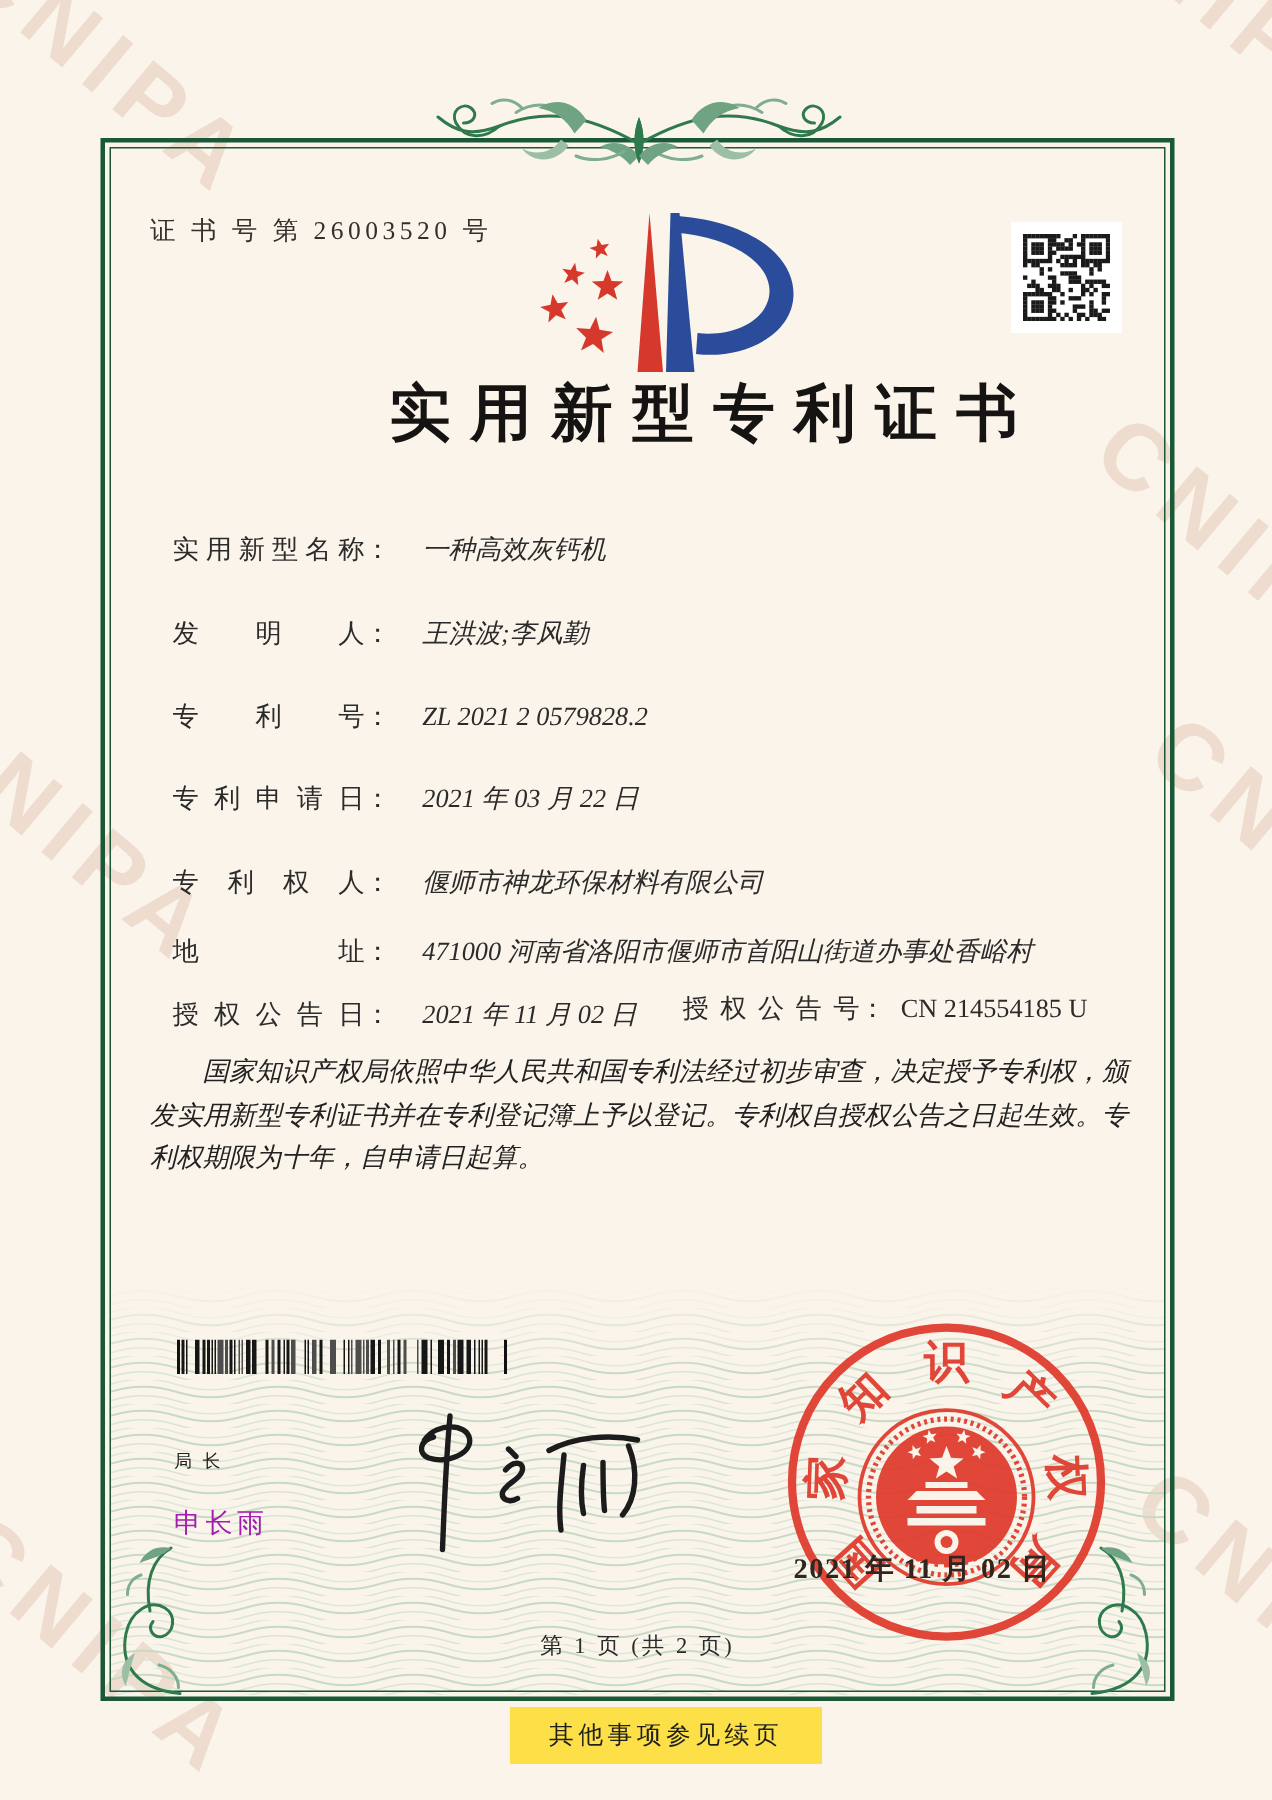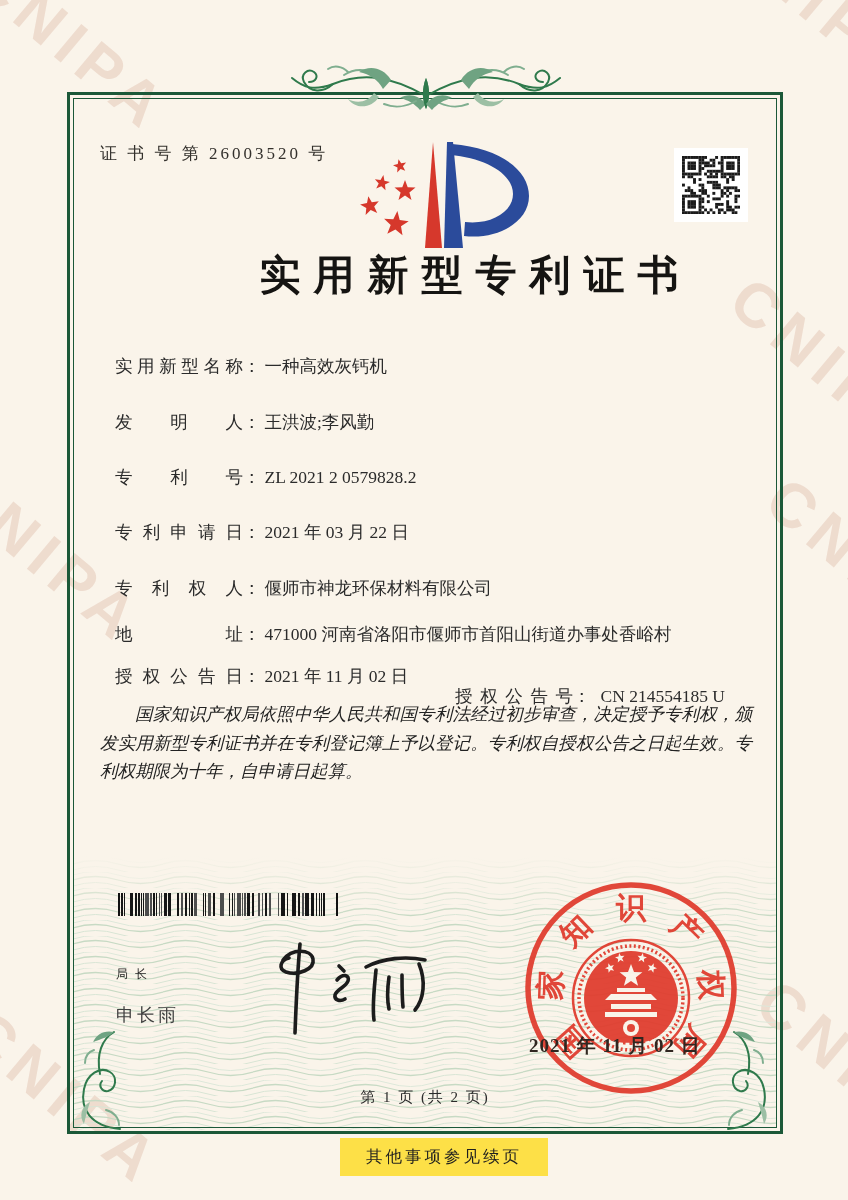--- a/index.html
+++ b/index.html
@@ -41,37 +41,37 @@
     font-size:41px;font-weight:700;letter-spacing:13px;color:#151412;
     text-indent:13px;
     padding-left:44px;
   }
   
   .field{position:absolute;left:115px;font-size:17.5px;white-space:nowrap;}
   .field .lbl{
     display:inline-block;width:128px;text-align:justify;text-align-last:justify;
     vertical-align:bottom;
   }
-  .field .val{margin-left:4px;}
+  .field .val{margin-left:21px;font-style:italic;}
   .field2{position:absolute;left:455px;font-size:17.5px;white-space:nowrap;}
   .field2 .lbl{
     display:inline-block;width:118px;text-align:justify;text-align-last:justify;
     vertical-align:bottom;
   }
   .field2 .val{margin-left:10px;}
   
   .body-text{
     position:absolute;left:100px;top:700px;width:652px;
     font-size:17.5px;line-height:28.5px;text-align:justify;color:#222;
   }
   .body-text p{margin:0;text-indent:2em;font-style:italic;}
   
   .barcode{position:absolute;left:118px;top:893px;}
   .signer-title{position:absolute;left:116px;top:966px;font-size:12px;letter-spacing:7px;color:#1e1e1e;}
-  .signer-name{position:absolute;left:116px;top:1003px;font-size:18px;letter-spacing:3px;color:#404040;}
+  .signer-name{position:absolute;left:116px;top:1003px;font-size:18px;letter-spacing:3px;color:#a21caf;}
   .signature{position:absolute;left:238px;top:936px;}
   .seal{position:absolute;left:519px;top:876px;}
   .seal-ch{font-family:"Liberation Serif","DejaVu Serif",serif;font-weight:700;font-size:30px;fill:#e03a2c;text-anchor:middle;dominant-baseline:middle;}
   .seal-date{
     position:absolute;left:529px;top:1033px;font-size:19px;font-weight:600;
     color:#2f2620;letter-spacing:1px;white-space:nowrap;
   }
   .page-no{
     position:absolute;left:67px;top:1088px;width:716px;text-align:center;
     font-size:15px;letter-spacing:2px;color:#2b2b2b;
@@ -396,21 +396,21 @@
   </div>
   <div class="field" style="top:576px">
     <span class="lbl">专利权人</span><span>：</span><span class="val">偃师市神龙环保材料有限公司</span>
   </div>
   <div class="field" style="top:622px">
     <span class="lbl">地址</span><span>：</span><span class="val">471000 河南省洛阳市偃师市首阳山街道办事处香峪村</span>
   </div>
   <div class="field" style="top:664px">
     <span class="lbl">授权公告日</span><span>：</span><span class="val">2021 年 11 月 02 日</span>
   </div>
-  <div class="field2" style="top:684px">
+  <div class="field2" style="top:660px">
     <span class="lbl">授权公告号</span><span>：</span><span class="val">CN 214554185 U</span>
   </div>
 
   <div class="body-text">
     <p>国家知识产权局依照中华人民共和国专利法经过初步审查，决定授予专利权，颁发实用新型专利证书并在专利登记簿上予以登记。专利权自授权公告之日起生效。专利权期限为十年，自申请日起算。</p>
   </div>
 
   <svg class="barcode" id="barcode" width="222" height="23">
       <rect x="0" y="0" width="2" height="23" fill="#111"></rect>
       <rect x="3" y="0" width="2" height="23" fill="#161616"></rect>

